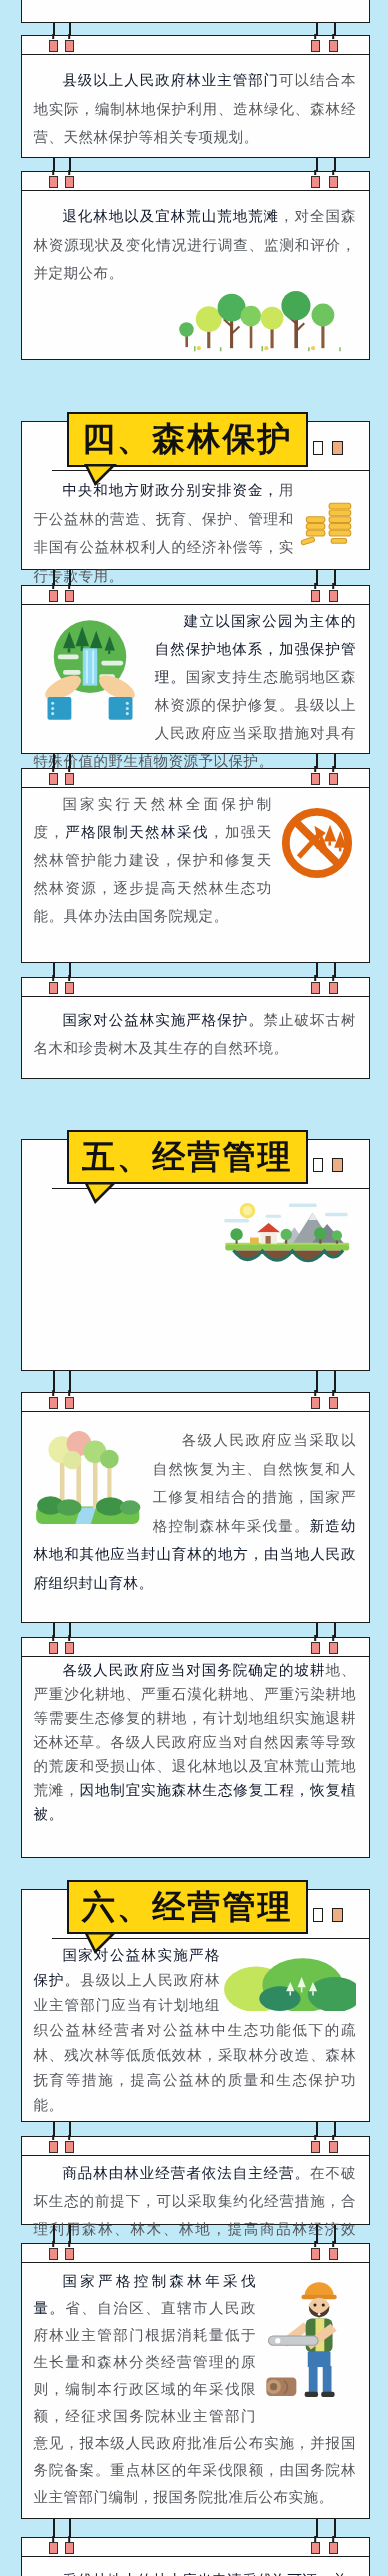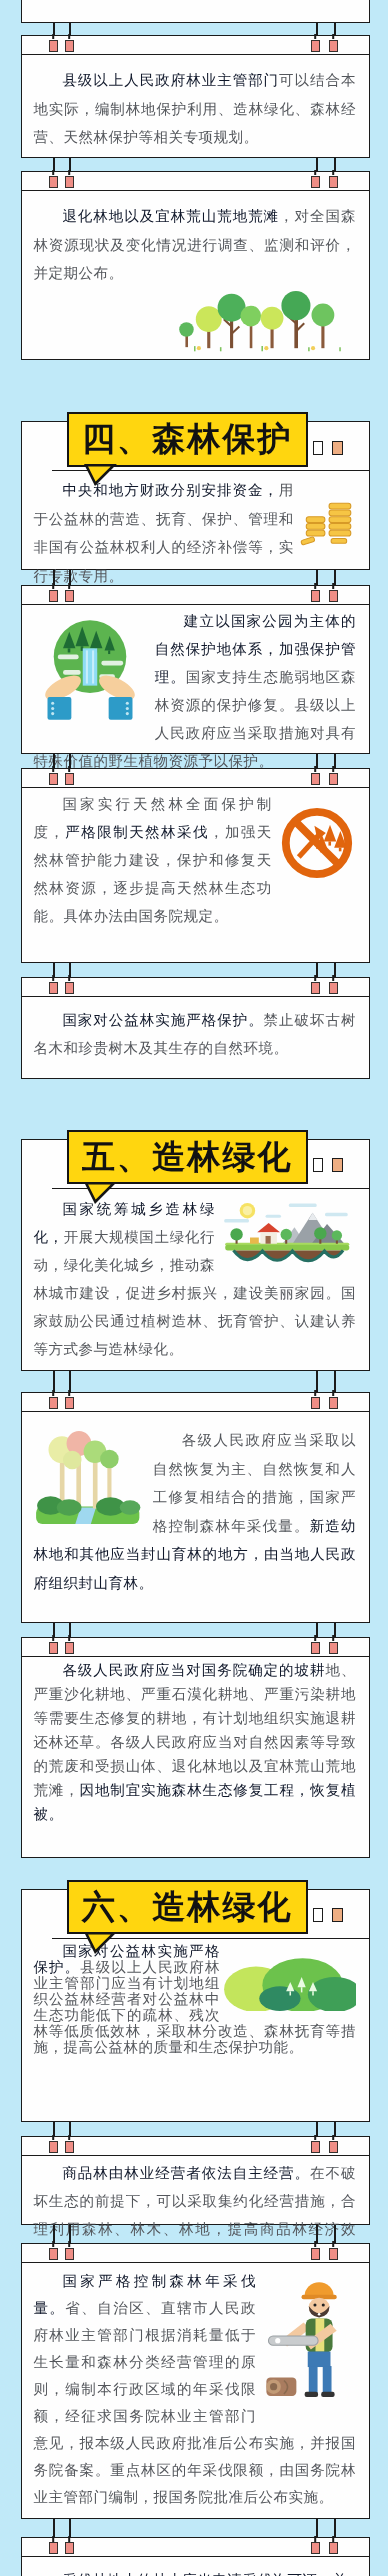--- a/index.html
+++ b/index.html
@@ -269,21 +269,21 @@
   <div class="gap" style="height:60px"></div>
 
   <section class="card" style="height:232px">
     <div class="sec-strip">
       <div class="squares">
         <span class="sq" style="background:#7ccc49"></span>
         <span class="sq" style="background:#ffffff"></span>
         <span class="sq" style="background:#eeae83"></span>
       </div>
       <div class="banner">
-        <span>五、造林绿化</span>
+        <span>五、经营管理</span>
         <svg class="tail" width="33" height="22" viewBox="0 0 64 42">
             <polygon points="4,2 58,2 22,38"></polygon>
           </svg>
       </div>
     </div>
     <div class="content" style="padding-top:6.2px;line-height:28px">
       <div class="fl-r" style="width:137px;height:78px;margin:3.1px 0 0 4.1px">
         <svg class="illus" width="137" height="78" viewBox="0 0 265 150">
           <circle cx="55" cy="24" r="15" fill="#f6e263"></circle>
             <circle cx="55" cy="24" r="9" fill="#faf0a4"></circle>
@@ -310,21 +310,20 @@
               <circle cx="130" cy="70" r="11" fill="#5cb85c"></circle>
              <rect x="194" y="74" width="4" height="14" fill="#7b5136"></rect>
               <circle cx="196" cy="68" r="12" fill="#4aa84e"></circle>
              <rect x="226" y="78" width="4" height="10" fill="#7b5136"></rect>
               <circle cx="228" cy="72" r="10" fill="#5cb85c"></circle>
             </g>
           <path d="M28,101 Q54,136 84,102 Q112,138 142,102 Q172,140 204,102 Q222,126 240,101 Z" fill="#7b5136"></path>
           <path d="M28,101 Q54,136 84,102 Q112,138 142,102 Q172,140 204,102 Q222,126 240,101" fill="none" stroke="#256f63" stroke-width="6"></path>
         </svg>
       </div>
-      <p><span class="g">国家统筹城乡造林绿化，</span><span class="d">开展大规模国土绿化行动，绿化美化城乡，推动森林城市建设，促进乡村振兴，建设美丽家园。国家鼓励公民通过植树造林、抚育管护、认建认养等方式参与造林绿化。</span></p>
     </div>
   </section>
 
   <div class="gap" style="height:21px">
     <i class="vl v1"></i>
       <i class="vl v2"></i>
       <i class="vl v3"></i>
       <i class="vl v4"></i>
   </div>
 
@@ -383,27 +382,27 @@
   <div class="gap" style="height:31px"></div>
 
   <section class="card" style="height:233px">
     <div class="sec-strip">
       <div class="squares">
         <span class="sq" style="background:#7ccc49"></span>
         <span class="sq" style="background:#ffffff"></span>
         <span class="sq" style="background:#eeae83"></span>
       </div>
       <div class="banner">
-        <span>六、造林绿化</span>
+        <span>六、经营管理</span>
         <svg class="tail" width="33" height="22" viewBox="0 0 64 42">
             <polygon points="4,2 58,2 22,38"></polygon>
           </svg>
       </div>
     </div>
-    <div class="content" style="padding-top:4.1px;line-height:16px">
+    <div class="content" style="padding-top:4.1px;line-height:25px">
       <div class="fl-r" style="width:132px;height:61px;margin:7.3px 0 0 4.1px">
         <svg class="illus" width="132" height="61" viewBox="0 0 255 118">
           <ellipse cx="62" cy="76" rx="62" ry="44" fill="#c3e55c"></ellipse>
           <ellipse cx="152" cy="68" rx="78" ry="52" fill="#6cc24c"></ellipse>
           <ellipse cx="214" cy="86" rx="52" ry="34" fill="#3f9f57"></ellipse>
           <ellipse cx="108" cy="94" rx="40" ry="24" fill="#2f8a62"></ellipse>
           <g fill="#eafbe3">
               <polygon points="128,62 120,80 136,80"></polygon>
               <polygon points="150,52 142,72 158,72"></polygon>
               <polygon points="172,62 164,80 180,80"></polygon>

